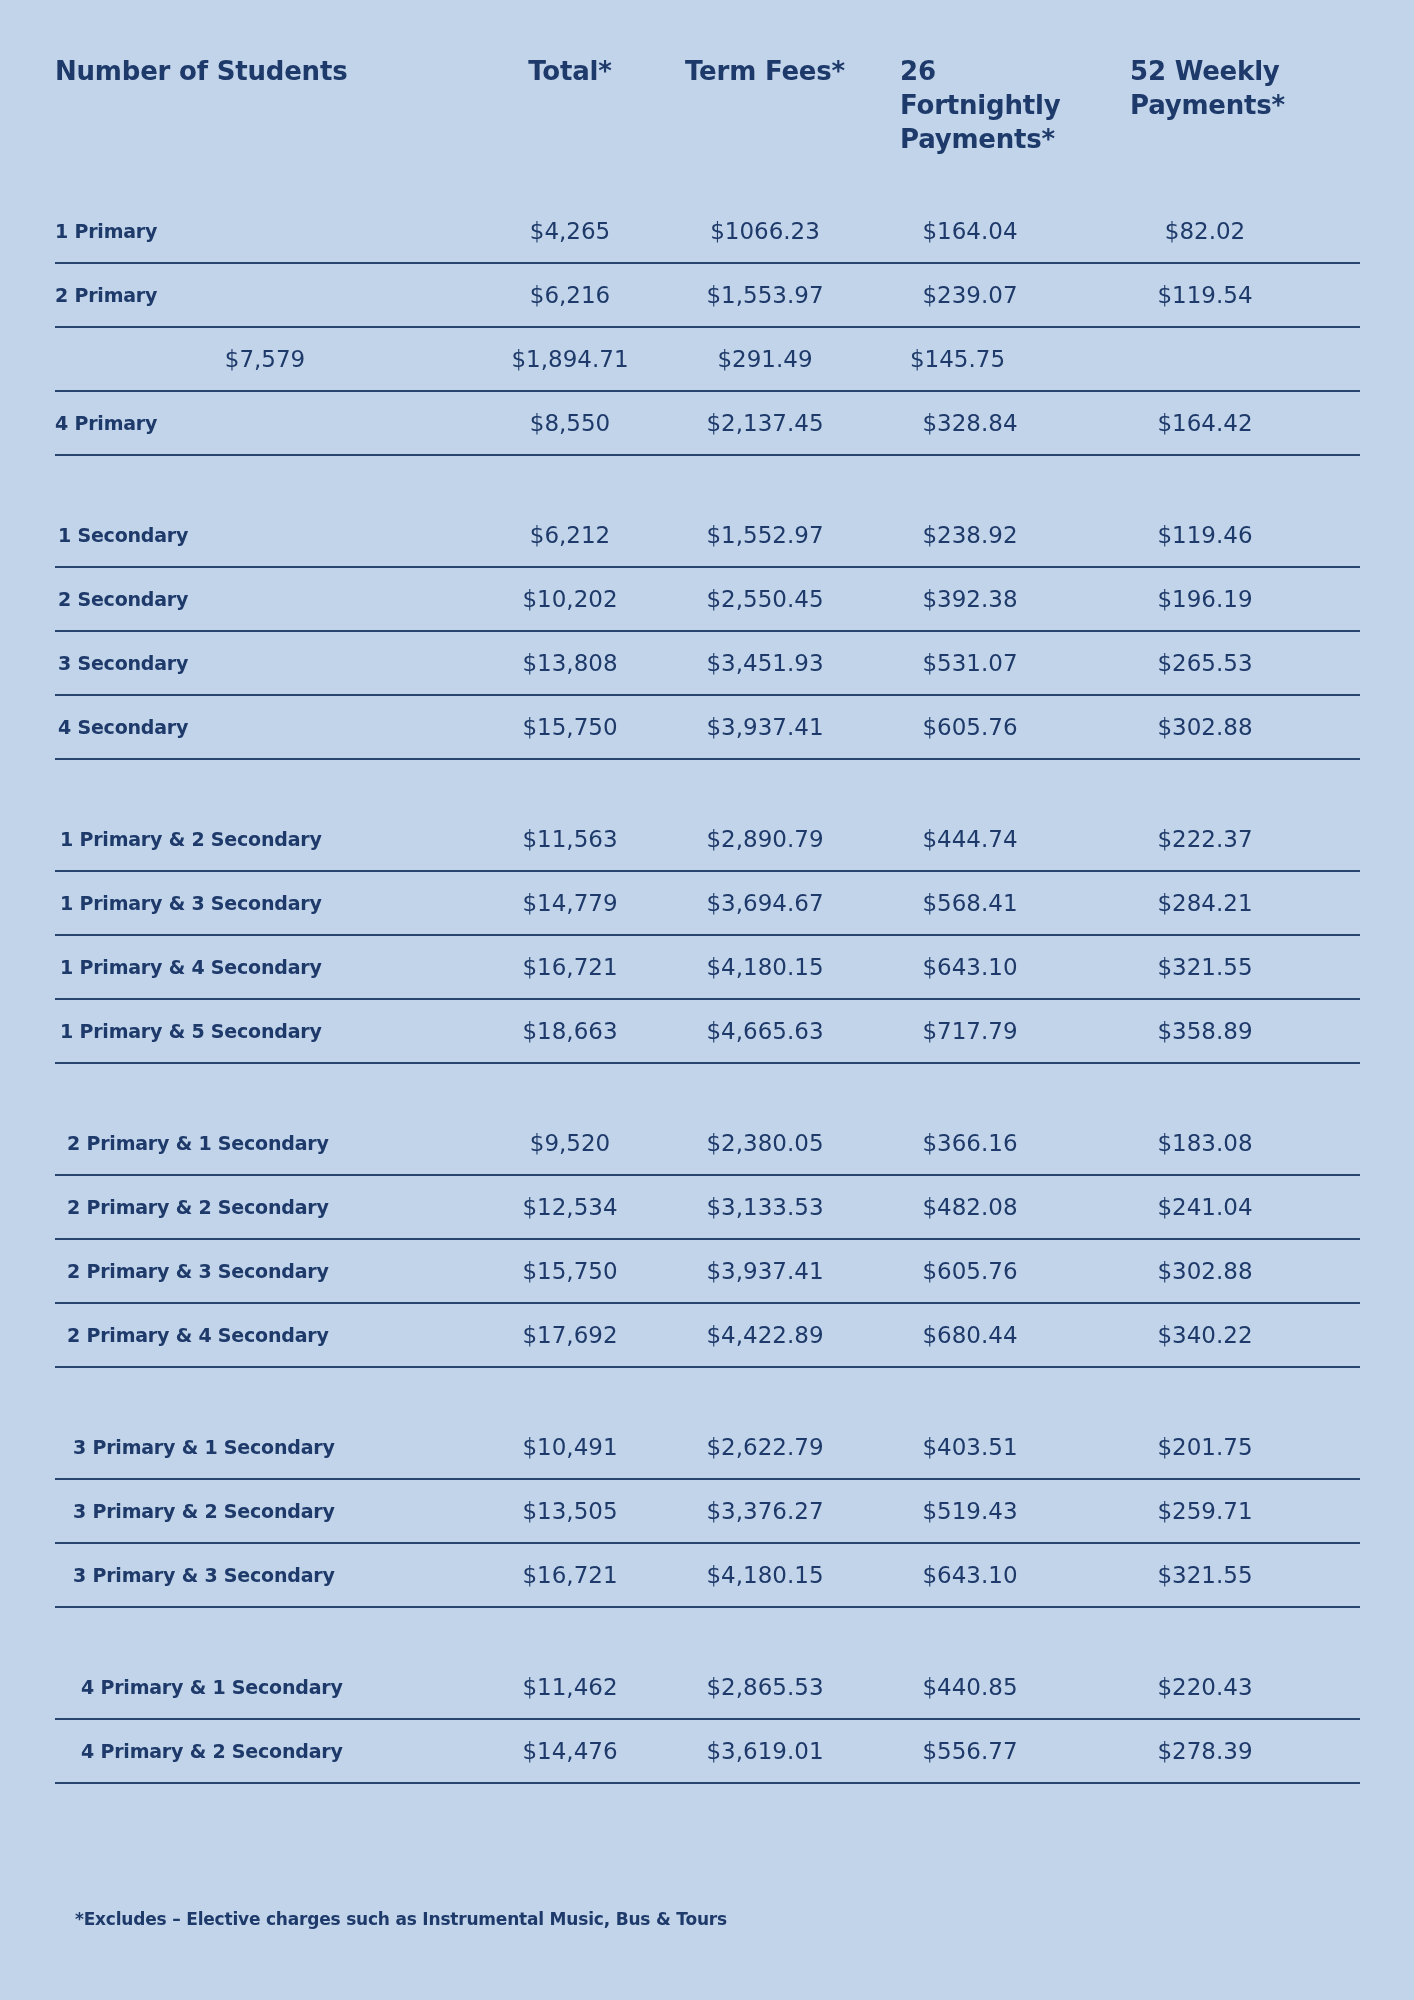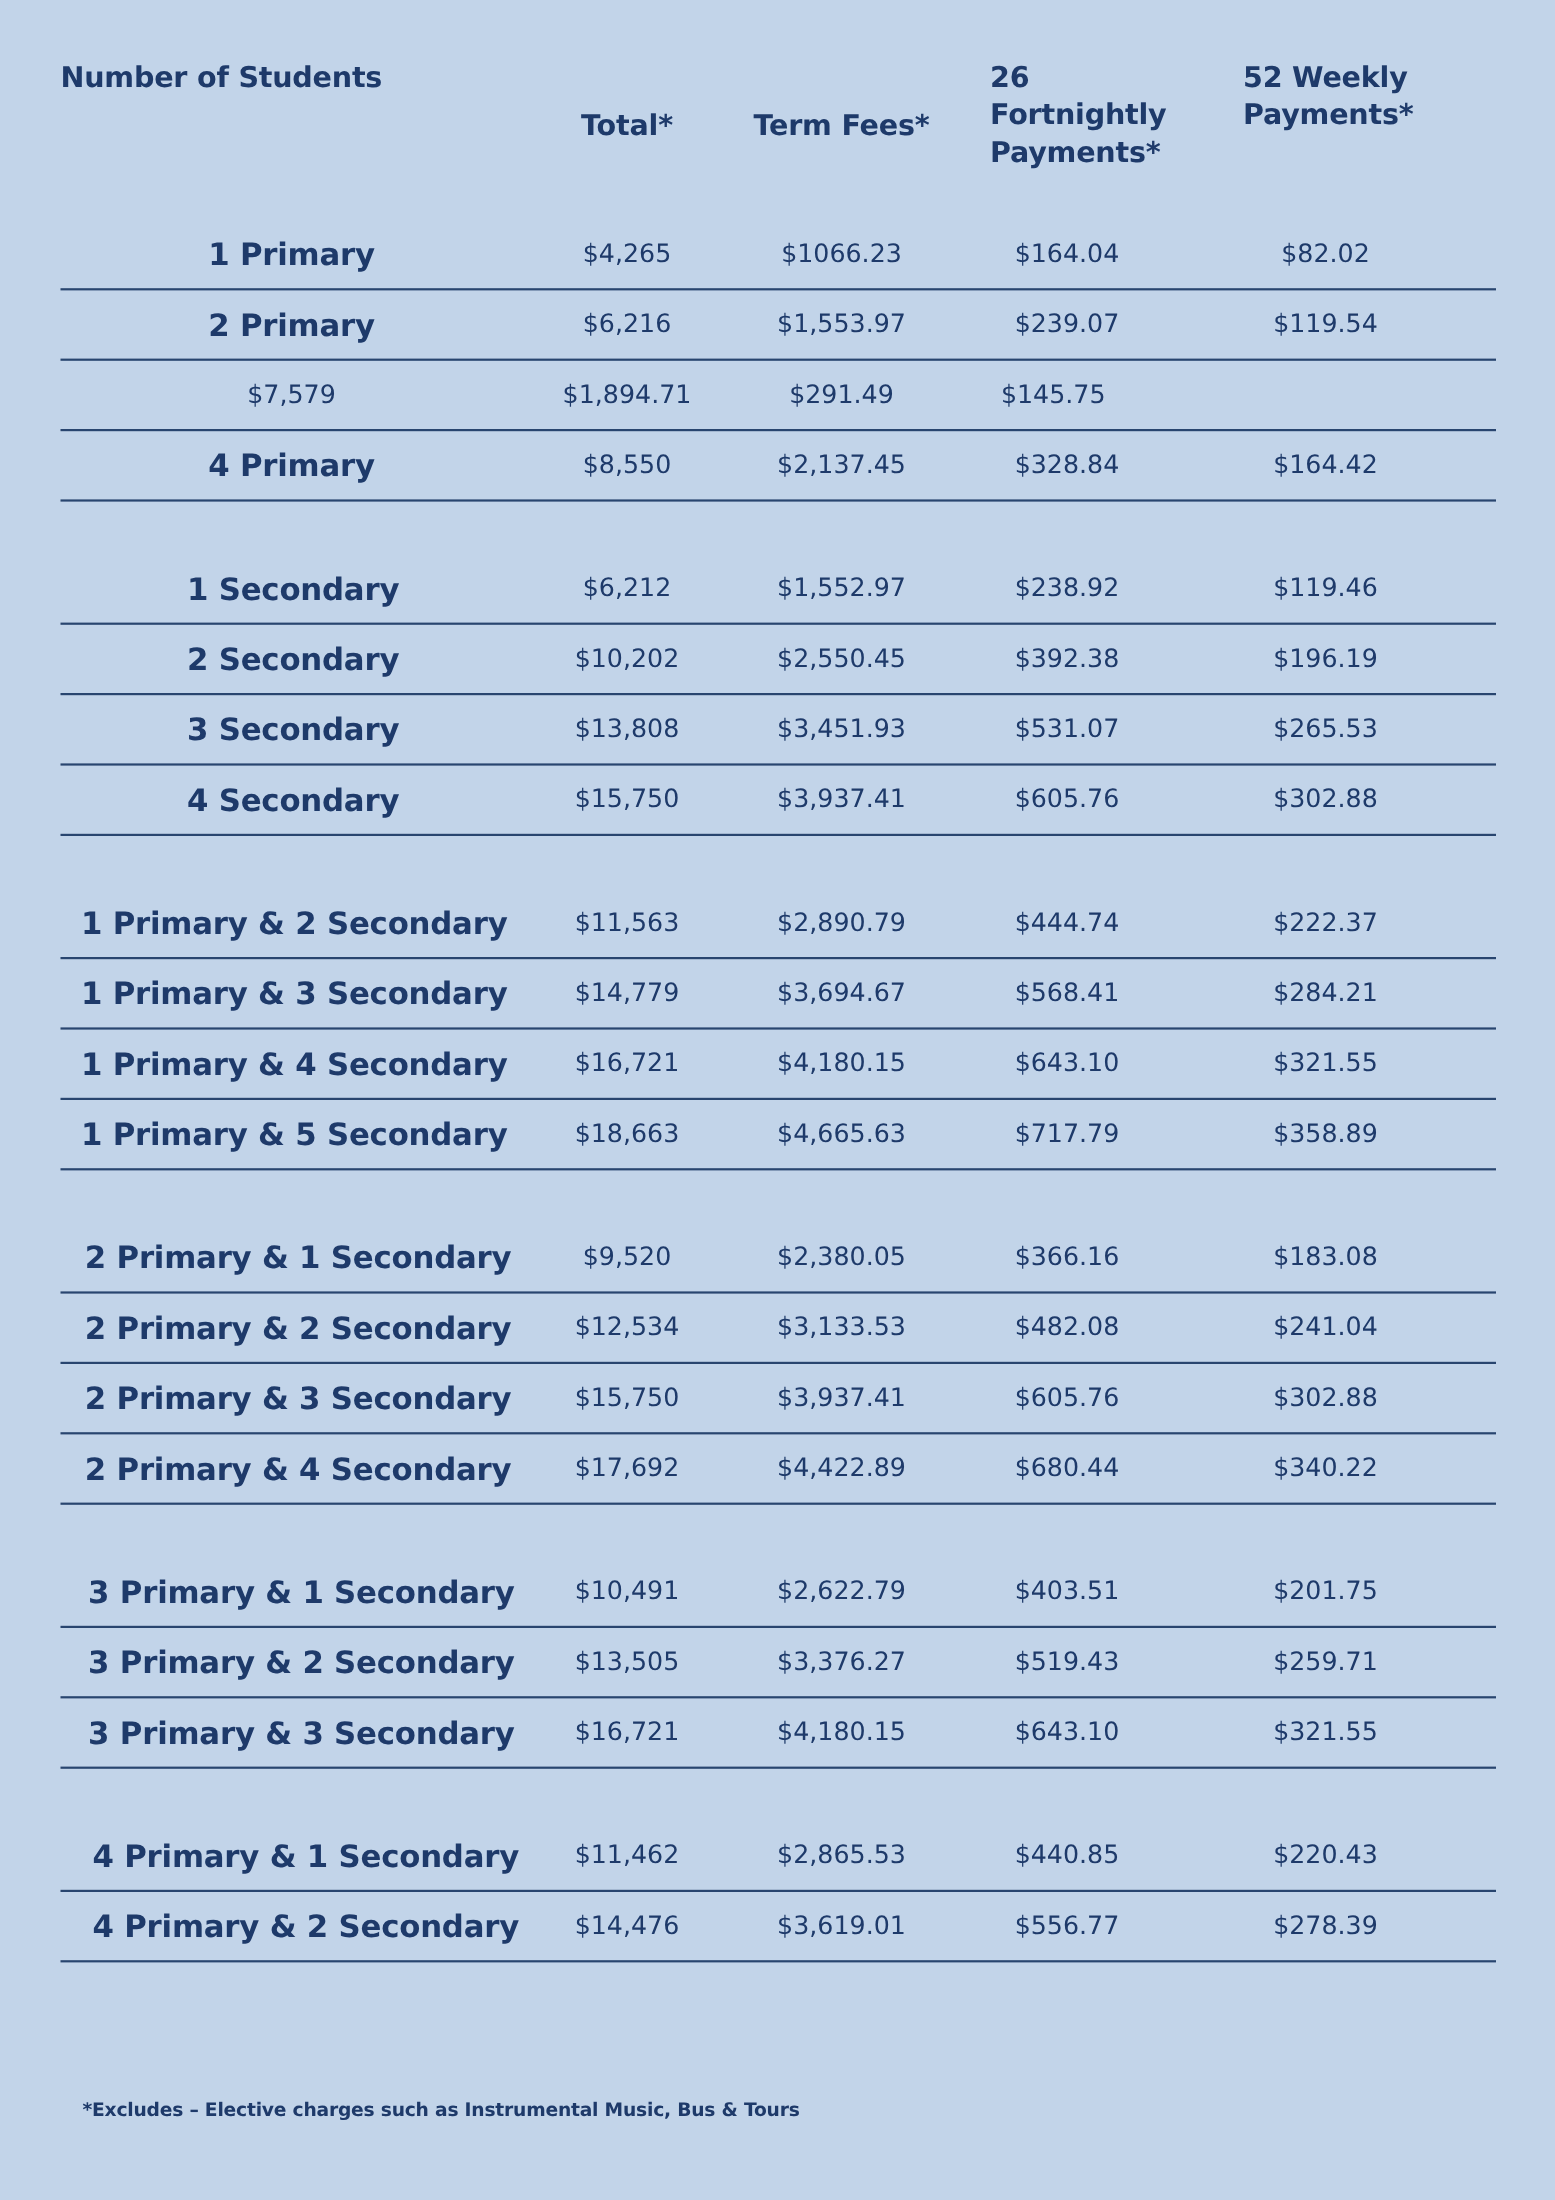--- a/index.html
+++ b/index.html
@@ -25,37 +25,37 @@
   .header-row{
     align-items:flex-start;
     margin-bottom:44px;
   }
   .hcell{
     font-weight:bold;
     font-size:26px;
     line-height:1.3;
     letter-spacing:-0.2px;
   }
-  .hcell.center{text-align:center;margin-top:44px;}
+  .hcell.center{text-align:center;}
   .hcell.prewrap{white-space:pre-line;text-align:left;}
   .hcell.fortnightly-hdr{padding-left:35px;}
   .hcell.weekly-hdr{padding-left:55px;}
   .section{margin-top:0;}
   .section + .section{margin-top:48px;}
   .row{
     height:64px;
     align-items:center;
     border-bottom:2px solid var(--divider);
   }
   .cell{font-size:23px;}
   .cell.label{
     font-weight:bold;
-    font-size:28px;
+    font-size:19px;
     letter-spacing:-0.2px;
-    text-align:center;
+    text-align:left;
   }
   .cell.num{text-align:center;}
   .cell.weekly{padding-right:25px;}
   .sec-1 .label{padding-left:3px;}
   .sec-2 .label{padding-left:5px;}
   .sec-3 .label{padding-left:12px;}
   .sec-4 .label{padding-left:18px;}
   .sec-5 .label{padding-left:26px;}
   .footnote{
     margin-top:125px;

